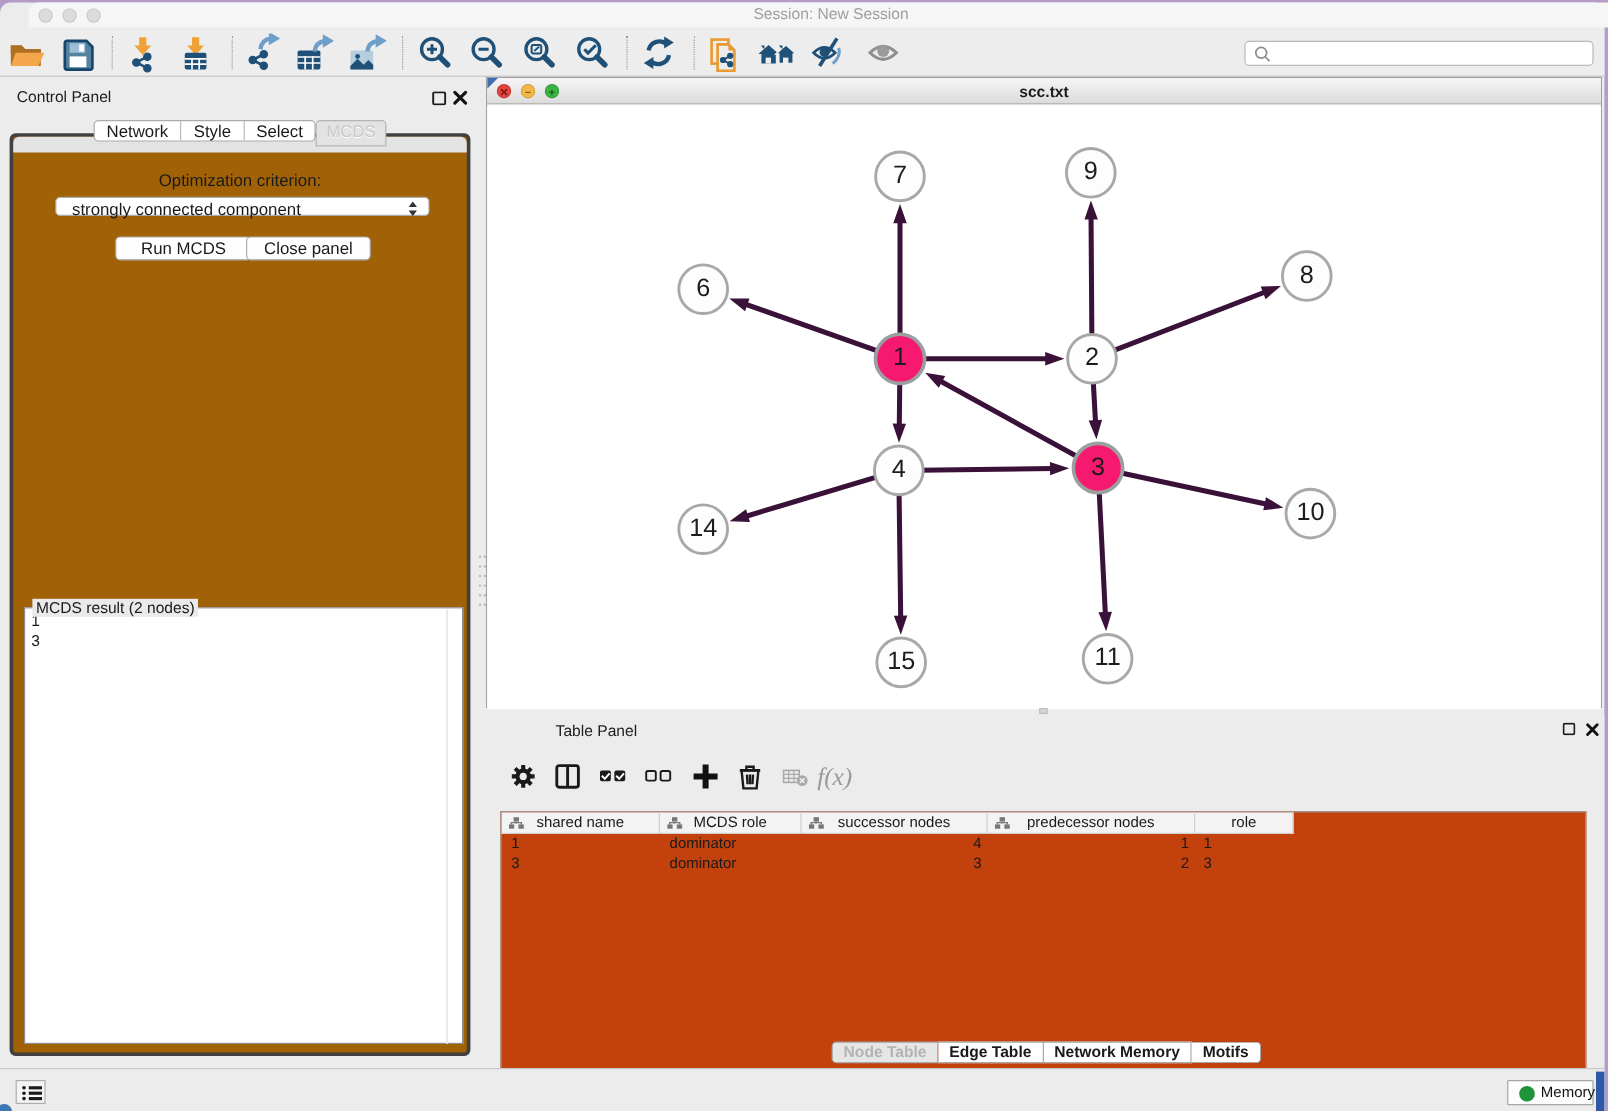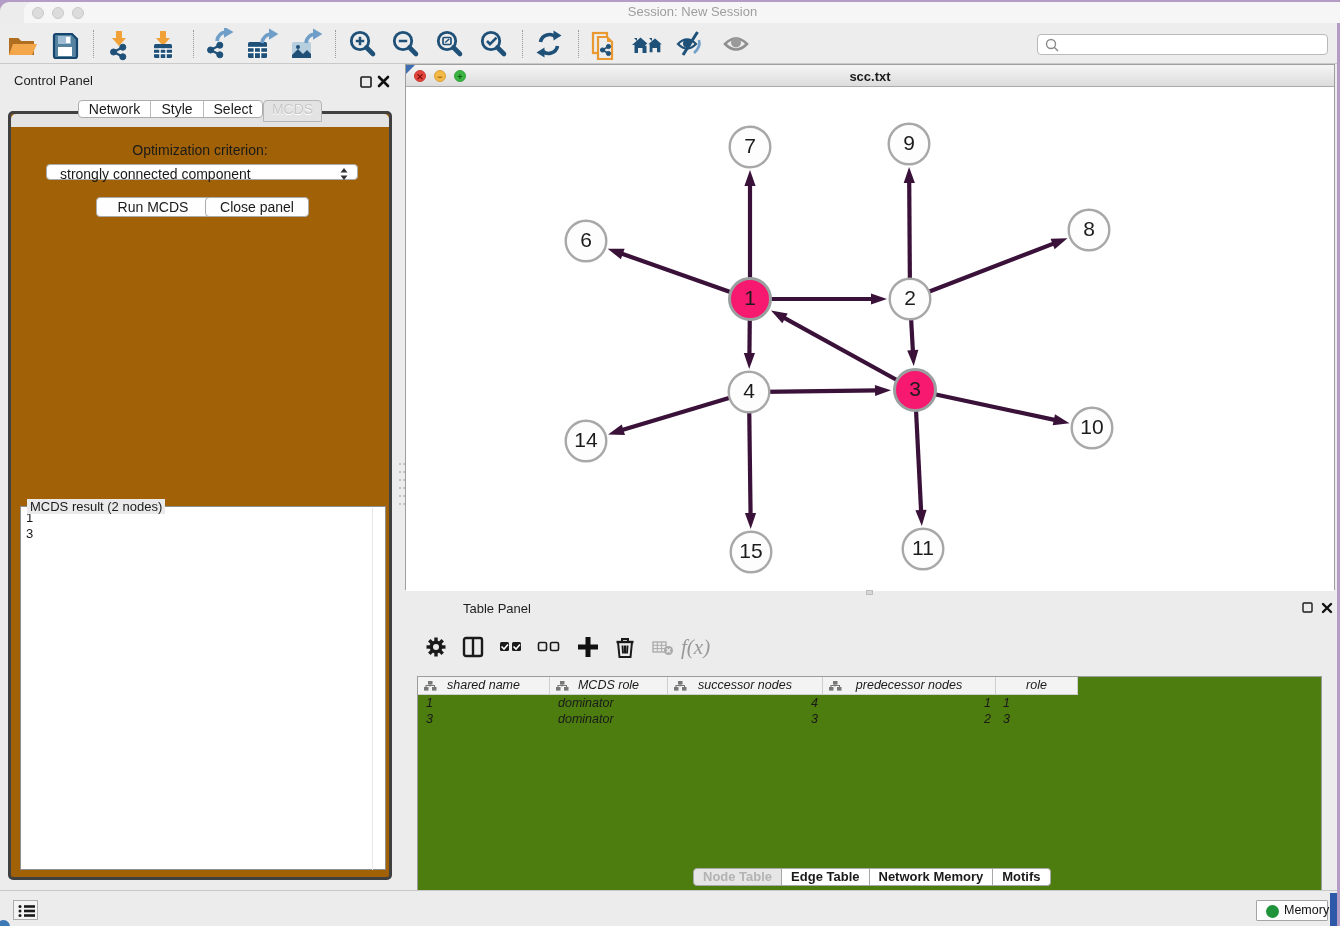--- a/index.html
+++ b/index.html
@@ -32,21 +32,21 @@
 
 #gframe { position:absolute; left:405px; top:62px; width:930px; height:526px; border:1px solid #9f9f9f; background:#fff; }
 #gtitle { position:absolute; left:0; top:0; width:100%; height:22px; background:linear-gradient(#f5f5f5,#dcdcdc); border-bottom:1px solid #ababab; }
 .gl { position:absolute; top:5px; width:12px; height:12px; border-radius:50%; font-size:9px; line-height:12px; text-align:center; font-weight:bold; }
 #gtext { position:absolute; top:4px; width:100%; text-align:center; font-size:13px; color:#1c1c1c; font-weight:bold; }
 #gcanvas { position:absolute; left:0; top:23px; width:928px; height:503px; background:#fff; }
 
 #tpanel { position:absolute; left:405px; top:595px; width:932px; height:292px; background:#ececec; }
 #tptitle { position:absolute; left:10px; top:4px; font-size:13px; color:#1e1e1e;margin-left:48px; }
 #ttools { position:absolute; left:0; top:22px; width:100%; height:49px; }
-#ttable { position:absolute; left:12px; top:79px; width:905px; height:226px; background:#4d7c0f; border:1px solid #9c9c9c;font-style:italic; }
+#ttable { position:absolute; left:12px; top:79px; width:905px; height:226px; background:#c2410c; border:1px solid #9c9c9c; }
 #thead { position:absolute; left:0; top:0; width:660px; height:18px; background:#f3f3f3; border-bottom:1px solid #cfcfcf; font-size:12.5px; color:#1a1a1a; }
 .hcol { position:absolute; top:0; height:18px; border-right:1px solid #cfcfcf; text-align:center; line-height:17px; }
 .hicon { position:absolute; left:6px; top:3px; }
 .trow { position:absolute; font-size:12.5px; color:#1a1a1a; height:16px; line-height:16px; }
 
 #btabs { position:absolute; left:0; top:271px; height:18px; display:flex; }
 .btab { height:18px; background:#fff; border:1px solid #a8a8a8; border-left:none; font-size:13px; font-weight:bold; color:#1a1a1a; line-height:16px; padding:0 9px; }
 
 #statusbar { position:absolute; left:0; top:888px; width:1337px; height:36px; background:#ececec; border-top:1px solid #c8c8c8; }
 #listbtn { position:absolute; left:13px; top:9px; width:25px; height:20px; background:#f4f4f4; border:1px solid #adadad; }

